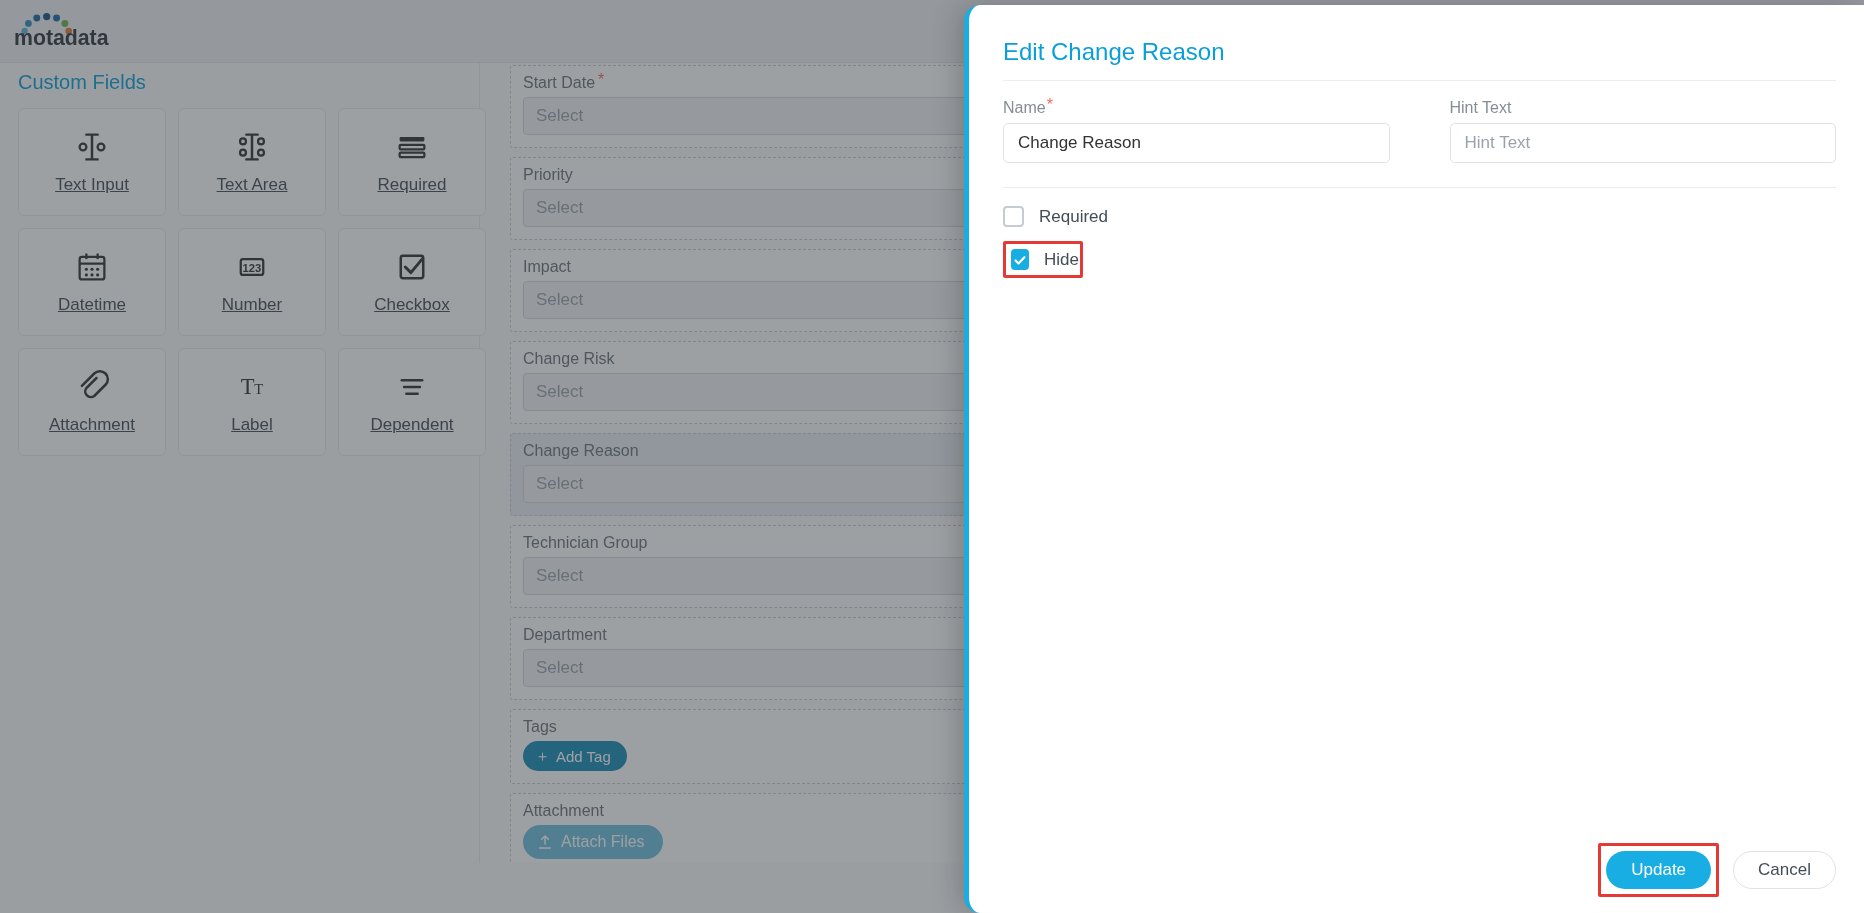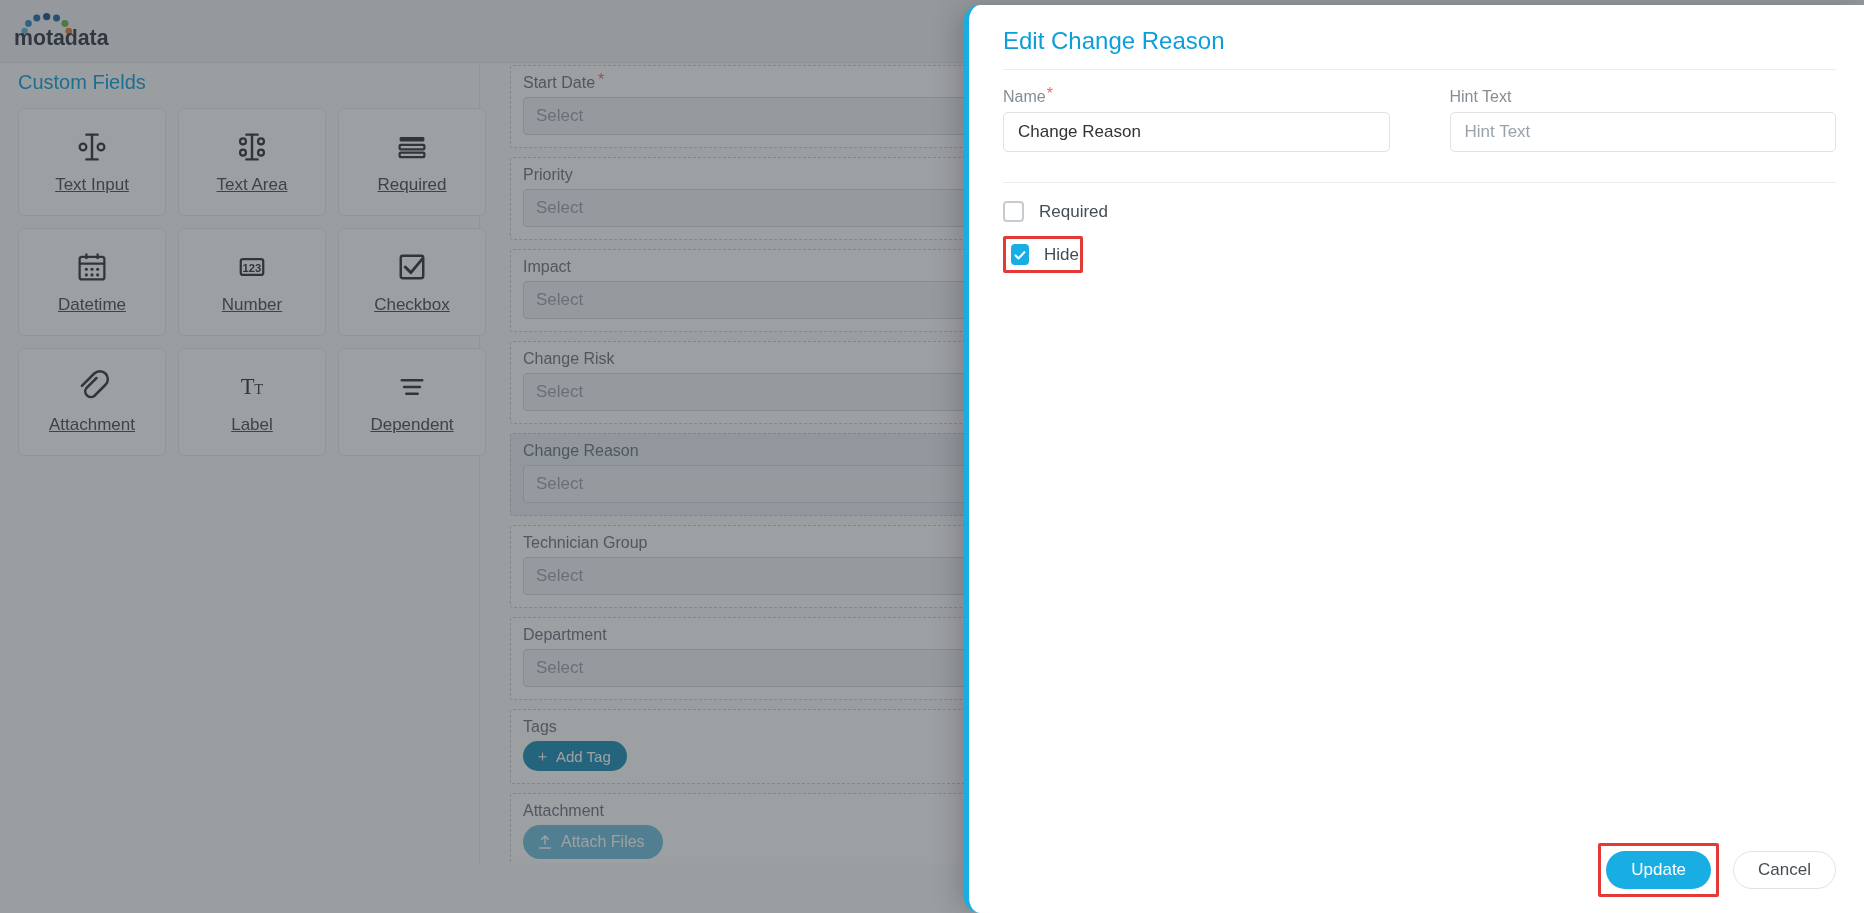--- a/index.html
+++ b/index.html
@@ -151,23 +151,24 @@
     display:flex;
     flex-direction:column;
     padding:22px 28px 20px 34px;
   }
   .sp-title{
     color:var(--blue);
     font-size:24px;
     font-weight:500;
     padding-bottom:14px;
     border-bottom:1px solid #ebedf0;
+    margin-top:11px;
   }
   .sp-body{flex:1;padding-top:18px;}
-  .sp-row{display:flex;gap:60px;border-bottom:1px solid #ebedf0;padding-bottom:30px;align-items:flex-end;}
+  .sp-row{display:flex;gap:60px;border-bottom:1px solid #ebedf0;padding-bottom:24px;align-items:flex-end;}
   .sp-field{flex:1;display:flex;flex-direction:column;}
   .sp-label{color:var(--muted);font-size:16px;margin-bottom:6px;}
   .sp-label .req{color:var(--red);margin-left:1px;position:relative;top:-3px;}
   .sp-input{
     border:1px solid var(--border);border-radius:5px;height:40px;
     padding:0 14px;font-size:17px;color:#333;outline:none;background:#fff;
   }
   .sp-input::placeholder{color:var(--placeholder);}
 
   .sp-checks{padding-top:18px;display:flex;flex-direction:column;gap:14px;}

